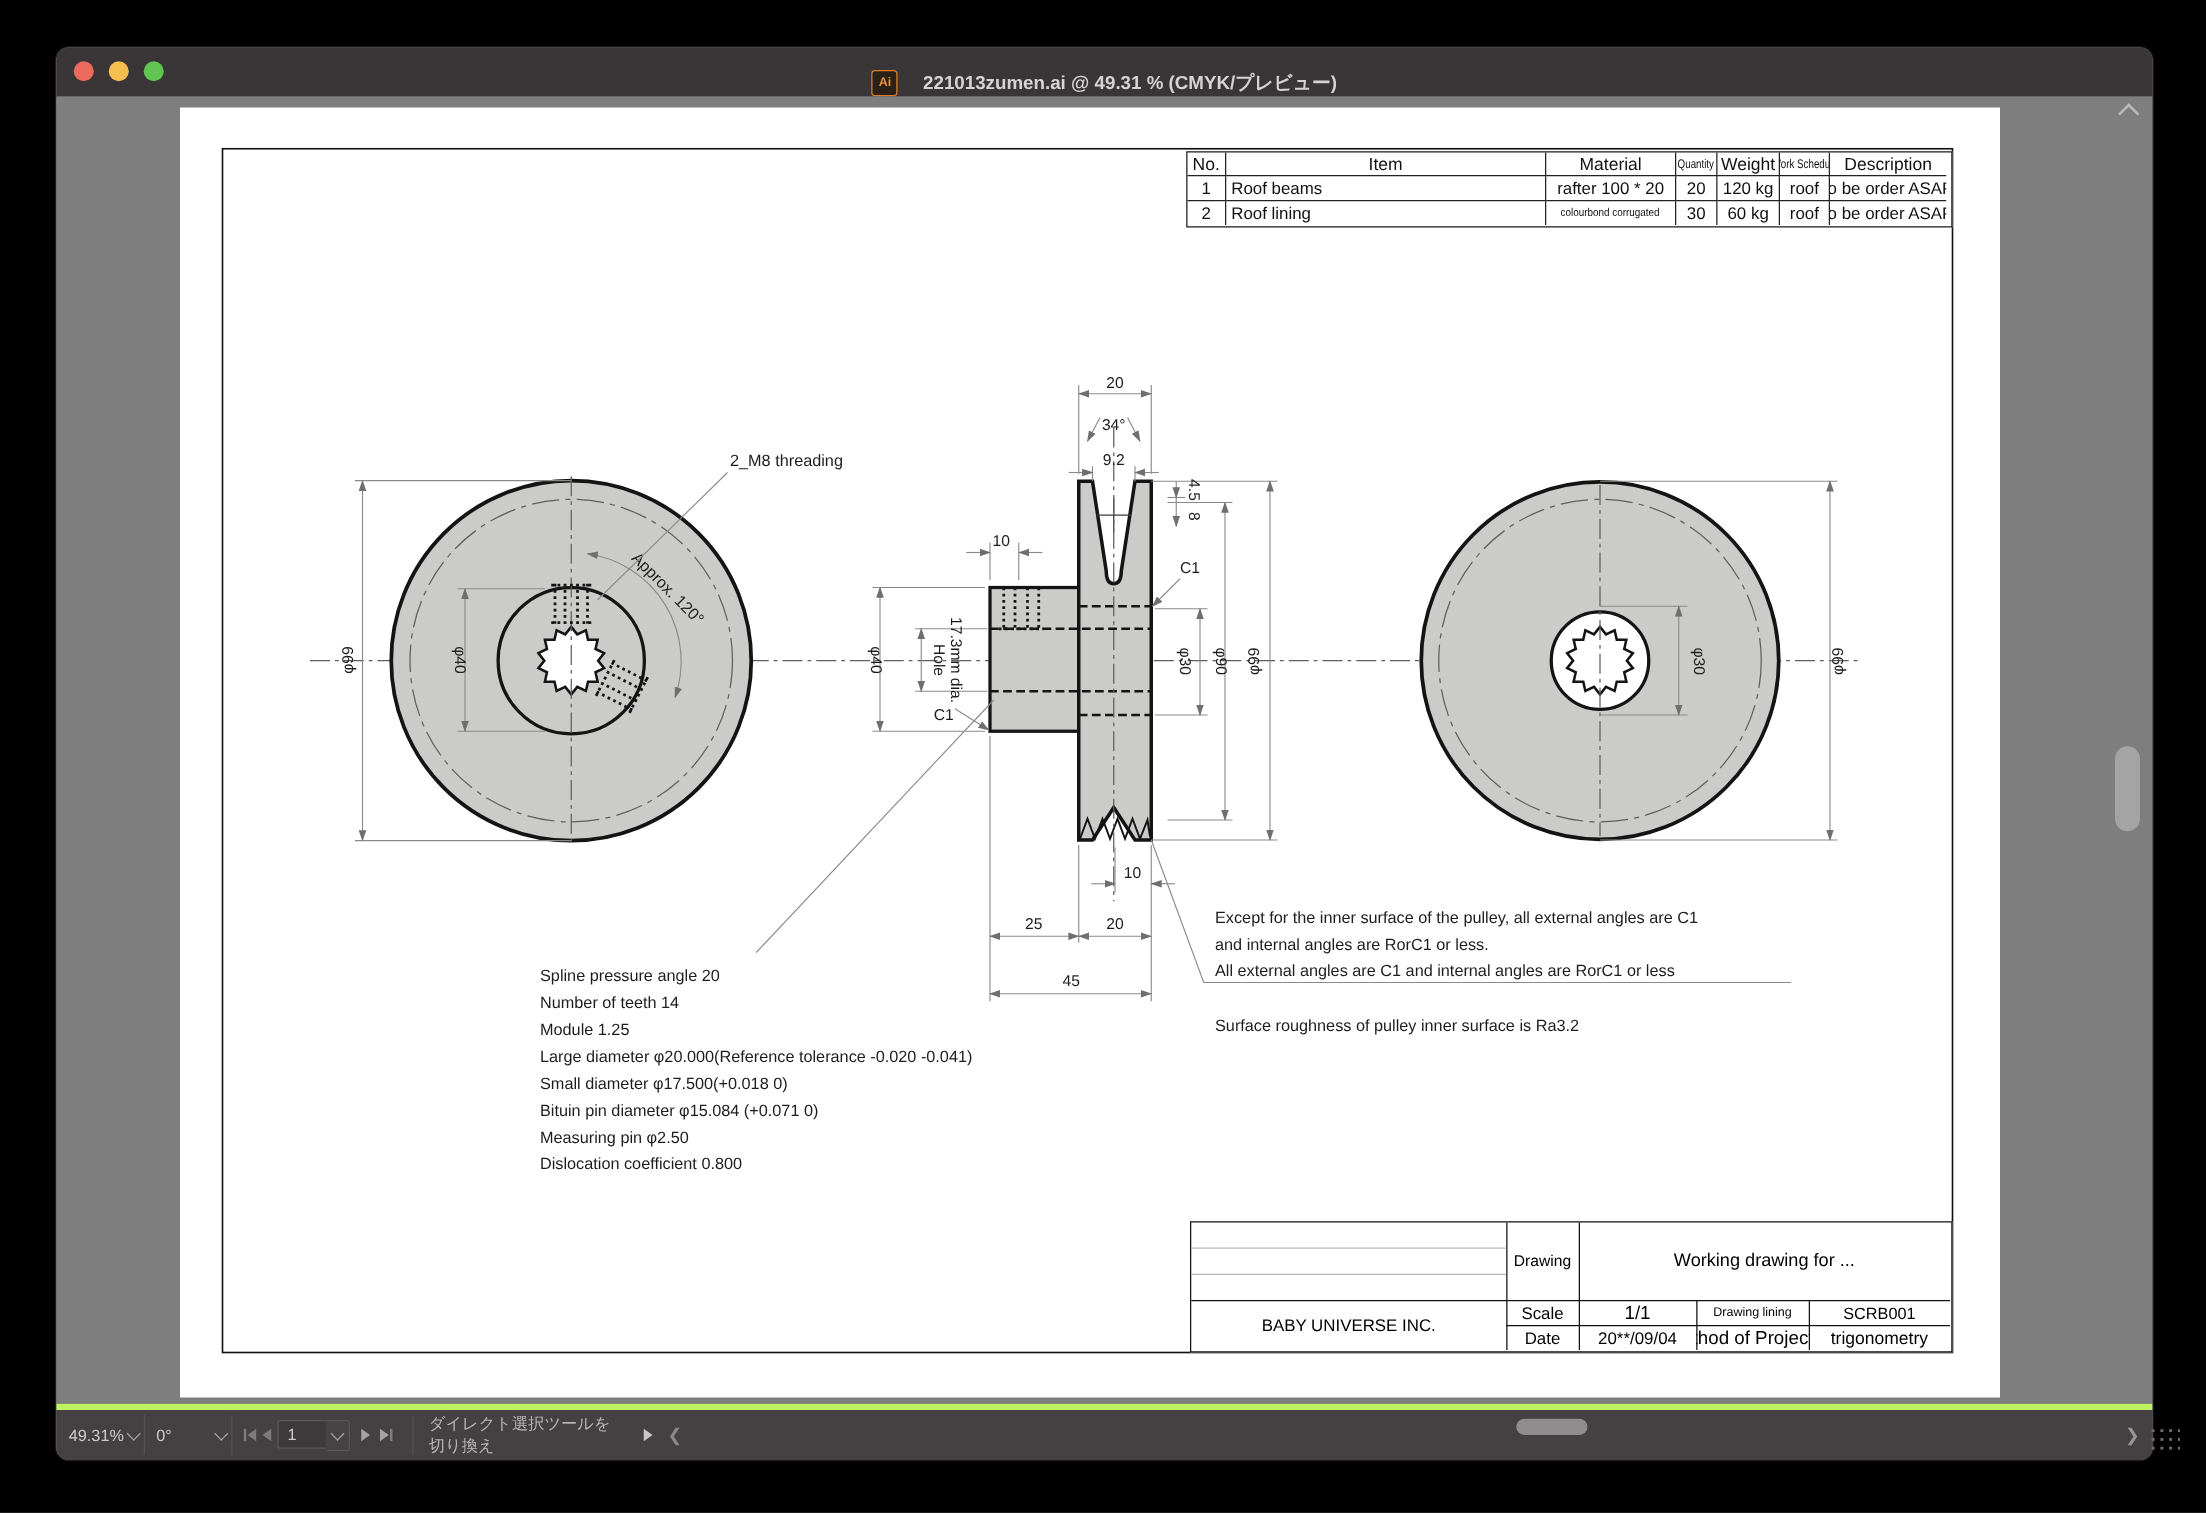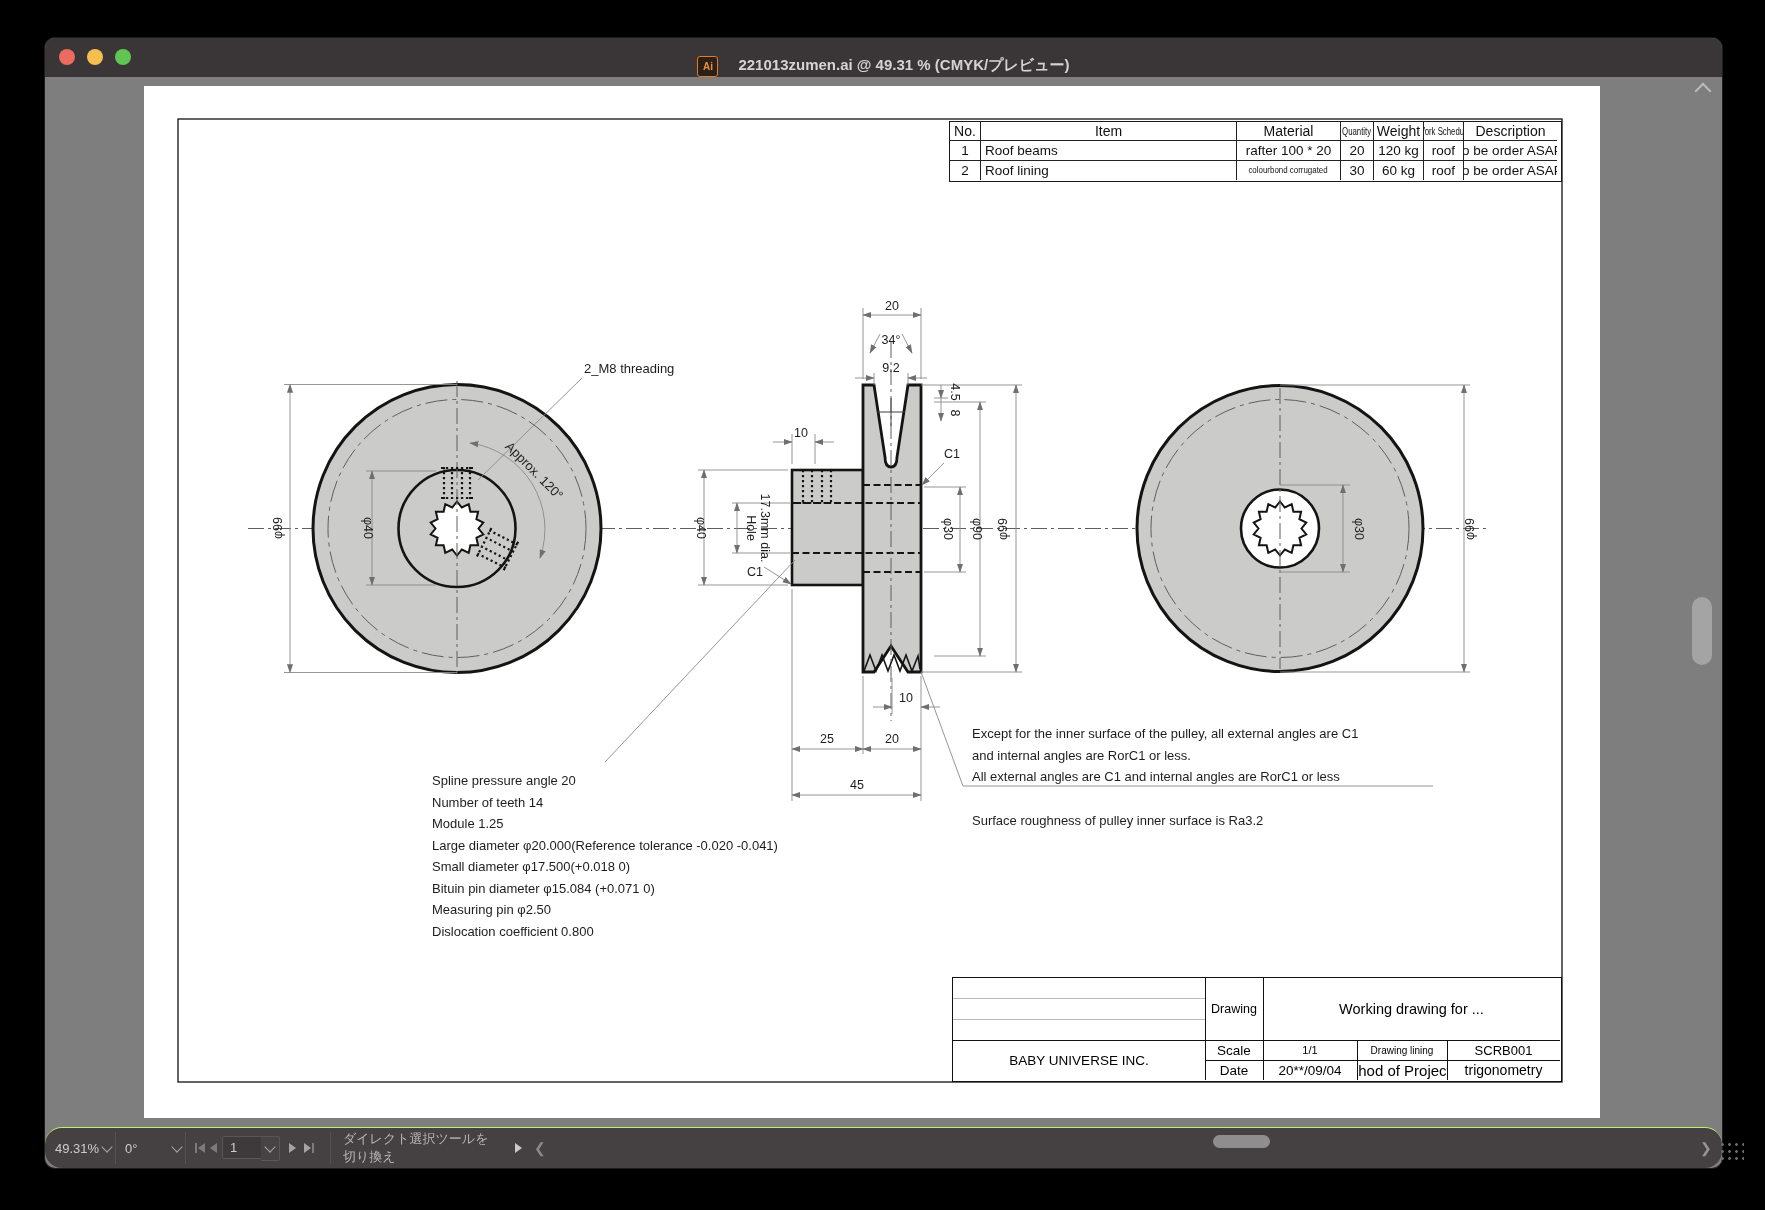--- a/index.html
+++ b/index.html
@@ -5,21 +5,21 @@
   html,body{margin:0;padding:0;background:#000;width:1765px;height:1210px;overflow:hidden;
     font-family:"Liberation Sans",sans-serif;-webkit-font-smoothing:antialiased;}
   .screen{position:absolute;left:0;top:0;width:1765px;height:1210px;background:#000;}
   .window{position:absolute;left:45px;top:38px;width:1677px;height:1130px;border-radius:10px;
     overflow:hidden;background:#7e7e7e;box-shadow:0 0 0 1px #1c1c1c;}
   
   .titlebar{position:absolute;left:0;top:0;right:0;height:39px;background:#3a3637;
     display:flex;align-items:center;justify-content:center;border-bottom:1px solid #2a2728;}
   .lights{position:absolute;left:14px;top:11px;display:flex;gap:12px;}
   .light{width:16px;height:16px;border-radius:50%;}
-  .titlewrap{display:flex;align-items:flex-start;gap:20px;color:#d5d3d3;font-size:15px;font-weight:bold;margin-top:18px;}
+  .titlewrap{display:flex;align-items:center;gap:20px;color:#d5d3d3;font-size:15px;font-weight:bold;margin-top:18px;}
   .ai-icon{width:19px;height:19px;background:#2b2118;border:1.5px solid #e07c26;border-radius:3px;
     color:#e8913c;font-size:10px;font-weight:bold;display:flex;align-items:center;justify-content:center;}
   
   .canvas{position:absolute;left:0;top:39px;right:0;bottom:40px;background:#7e7e7e;}
   .page{position:absolute;left:99px;top:9px;width:1456px;height:1032px;background:#ffffff;}
   .page svg{position:absolute;left:0;top:0;}
   svg text{font-family:"Liberation Sans",sans-serif;fill:#1d1d1d;}
   text.d{font-size:12.5px;}
   text.nt{font-size:13px;}
   
@@ -37,21 +37,21 @@
   .desc{font-size:11px;}
   
   .tblock{position:absolute;left:808px;top:891px;width:610px;height:105px;background:#fff;
     border:1.6px solid #111;box-sizing:border-box;}
   .tb-line{position:absolute;background:#111;}
   .tb-faint{position:absolute;background:#b9b9b9;}
   .tb-cell{position:absolute;display:flex;align-items:center;justify-content:center;
     color:#000000;white-space:nowrap;overflow:hidden;}
   
   .statusbar{position:absolute;left:0;bottom:0;right:0;height:40px;background:#454142;
-    border-top:1px solid #bef264;color:#cdcbcc;font-size:13px;border-radius:17px;}
+    border-top:5px solid #bef264;color:#cdcbcc;font-size:13px;}
   .sb-item{position:absolute;top:0;height:40px;display:flex;align-items:center;}
   .chev{width:7px;height:7px;border-right:1.6px solid #a5a3a4;border-bottom:1.6px solid #a5a3a4;
     transform:rotate(45deg);display:inline-block;}
   .sep{position:absolute;top:4px;bottom:4px;width:1px;background:#565253;}
   .tri-r{width:0;height:0;border-top:5px solid transparent;border-bottom:5px solid transparent;border-left:7px solid #a5a3a4;}
   .tri-l{width:0;height:0;border-top:5px solid transparent;border-bottom:5px solid transparent;border-right:7px solid #7c7a7b;}
   .stopbar{width:2px;height:10px;background:#7c7a7b;}
   .pagefield{position:absolute;left:177px;top:8px;width:40px;height:23px;background:#3e3a3b;
     border:1px solid #5a5657;border-radius:2px 0 0 2px;display:flex;align-items:center;padding-left:7px;box-sizing:border-box;}
   .pagechev{position:absolute;left:216px;top:8px;width:18px;height:23px;background:#474344;
@@ -278,21 +278,21 @@
           <div class="tb-line" style="left:404px;top:62px;width:1px;height:40px;"></div>
           <div class="tb-line" style="left:494px;top:62px;width:1px;height:40px;"></div>
           <div class="tb-line" style="left:0;top:62px;width:607px;height:1px;"></div>
           <div class="tb-line" style="left:252px;top:82px;width:355px;height:1px;"></div>
           <div class="tb-faint" style="left:0;top:20px;width:252px;height:1px;"></div>
           <div class="tb-faint" style="left:0;top:41px;width:252px;height:1px;"></div>
           <div class="tb-cell" style="left:252px;top:0;width:58px;height:62px;font-size:12.5px;">Drawing</div>
           <div class="tb-cell" style="left:310px;top:0;width:297px;height:62px;font-size:14.5px;">Working drawing for ...</div>
           <div class="tb-cell" style="left:0;top:62px;width:252px;height:40px;font-size:13.5px;">BABY UNIVERSE INC.</div>
           <div class="tb-cell" style="left:252px;top:62px;width:58px;height:20px;font-size:13.5px;">Scale</div>
-          <div class="tb-cell" style="left:310px;top:62px;width:94px;height:20px;font-size:11px;">1/1</div>
+          <div class="tb-cell" style="left:310px;top:62px;width:94px;height:20px;font-size:15px;">1/1</div>
           <div class="tb-cell" style="left:404px;top:62px;width:90px;height:20px;font-size:10px;">Drawing lining</div>
           <div class="tb-cell" style="left:494px;top:62px;width:113px;height:20px;font-size:13px;">SCRB001</div>
           <div class="tb-cell" style="left:252px;top:82px;width:58px;height:20px;font-size:13.5px;">Date</div>
           <div class="tb-cell" style="left:310px;top:82px;width:94px;height:20px;font-size:13.5px;">20**/09/04</div>
           <div class="tb-cell" style="left:404px;top:82px;width:90px;height:20px;font-size:15px;">Method of Projection</div>
           <div class="tb-cell" style="left:494px;top:82px;width:113px;height:20px;font-size:14px;">trigonometry</div>
         </div>
       </div>
 
       <div class="vchev"></div>

